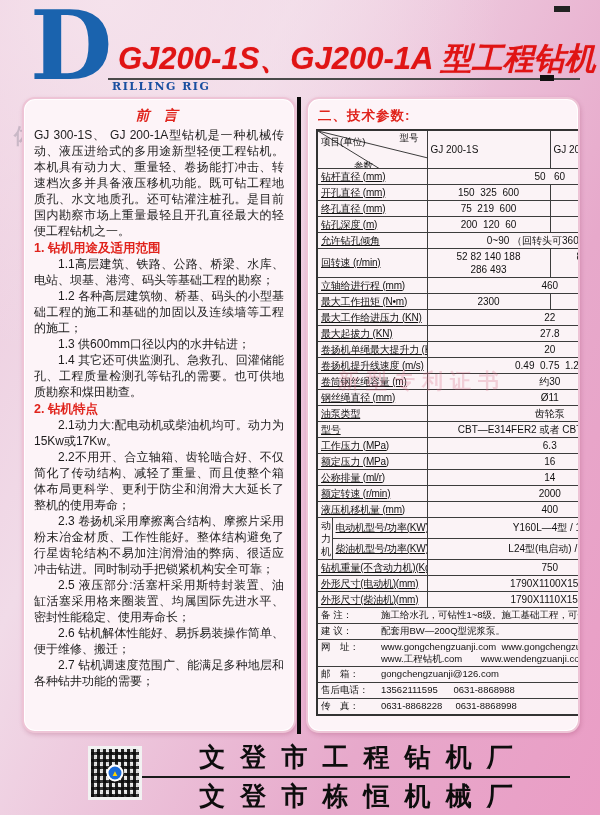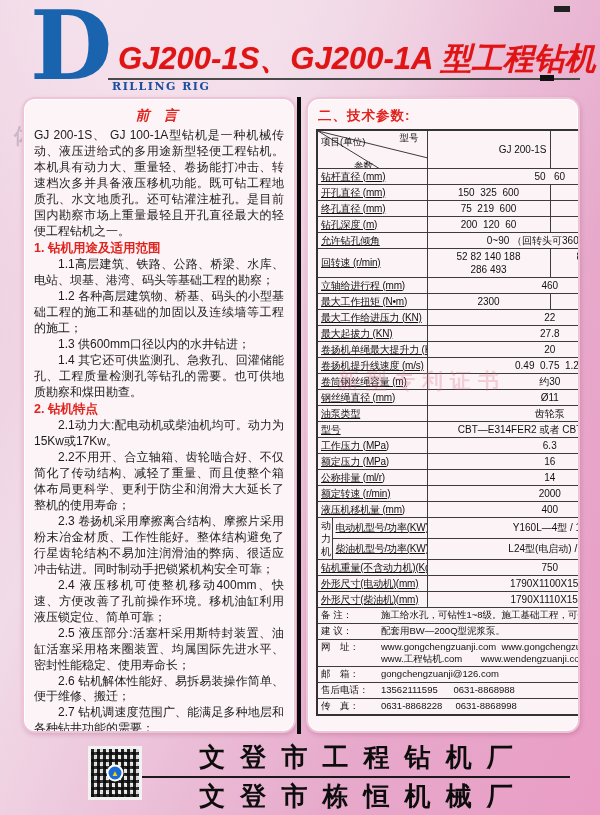--- a/index.html
+++ b/index.html
@@ -62,21 +62,21 @@
   }
   table.specs td {
     border:1px solid #3c3c3c; padding:1px 3px;
     font-size:10px; line-height:1.3; color:#111; overflow:hidden;
   }
   td.diag { position:relative; height:38px; padding:0; }
   .diag svg { position:absolute; left:0; top:0; }
   .d-top { position:absolute; top:1px;  right:8px;  font-size:9.5px; }
   .d-mid { position:absolute; top:29px; left:36px;  font-size:9.5px; }
   .d-bot { position:absolute; bottom:19px; left:3px; font-size:9.5px; }
-  td.colh { text-align:right; font-size:11px; }
+  td.colh { text-align:left; font-size:11px; }
   td.lbl  { font-size:9.5px; letter-spacing:-0.2px; white-space:nowrap;text-decoration:underline; }
   td.val  { text-align:center; white-space:pre-wrap; }
   td.grp  { width:15px; padding:1px 2px; text-align:center; font-size:9.5px; line-height:1.15; }
   td.info { padding:1px 3px; }
   .ilbl { display:inline-block; vertical-align:top; min-width:60px; font-size:9.5px; }
   .ival { display:inline-block; vertical-align:top; width:calc(100% - 62px); white-space:pre-wrap; font-size:9.5px; }
 
   
   .qr {
     position:absolute; left:88px; top:746px; width:54px; height:54px;
@@ -110,31 +110,30 @@
   <div class="main-title">GJ200-1S、GJ200-1A 型工程钻机</div>
   <div class="title-rule"></div>
   <div class="title-cap"></div>
   <div class="corner-mark"></div>
 
   <div class="watermark" id="wm-left">体系认证证书</div>
 
   <div class="panel" id="left-panel">
     <div class="fw-title">前 言</div>
     <div class="fw-text">
-      <p>GJ 200-1S、 GJ 100-1A型钻机是一种机械传动、液压进给式的多用途新型轻便工程钻机。本机具有动力大、重量轻、卷扬能打冲击、转速档次多并具备液压移机功能。既可钻工程地质孔、水文地质孔。还可钻灌注桩孔。是目前国内勘察市场上重量最轻且开孔直径最大的轻便工程钻机之一。</p>
+      <p>GJ 300-1S、 GJ 200-1A型钻机是一种机械传动、液压进给式的多用途新型轻便工程钻机。本机具有动力大、重量轻、卷扬能打冲击、转速档次多并具备液压移机功能。既可钻工程地质孔、水文地质孔。还可钻灌注桩孔。是目前国内勘察市场上重量最轻且开孔直径最大的轻便工程钻机之一。</p>
       <p class="fw-head">1. 钻机用途及适用范围</p>
       <p class="ind">1.1高层建筑、铁路、公路、桥梁、水库、电站、坝基、港湾、码头等基础工程的勘察；</p>
       <p class="ind">1.2 各种高层建筑物、桥基、码头的小型基础工程的施工和基础的加固以及连续墙等工程的施工；</p>
       <p class="ind">1.3 供600mm口径以内的水井钻进；</p>
       <p class="ind">1.4 其它还可供监测孔、急救孔、回灌储能孔、工程质量检测孔等钻孔的需要。也可供地质勘察和煤田勘查。</p>
       <p class="fw-head">2. 钻机特点</p>
       <p class="ind">2.1动力大:配电动机或柴油机均可。动力为15Kw或17Kw。</p>
       <p class="ind">2.2不用开、合立轴箱、齿轮啮合好、不仅简化了传动结构、减轻了重量、而且使整个箱体布局更科学、更利于防尘和润滑大大延长了整机的使用寿命；</p>
       <p class="ind">2.3 卷扬机采用摩擦离合结构、摩擦片采用粉末冶金材质、工作性能好。整体结构避免了行星齿轮结构不易加注润滑油的弊病、很适应冲击钻进。同时制动手把锁紧机构安全可靠；</p>
-      <p class="ind">2.4 液压移机可使整机移动400mm、快速、方便改善了孔前操作环境。移机油缸利用液压锁定位、简单可靠；</p>
       <p class="ind">2.5 液压部分:活塞杆采用斯特封装置、油缸活塞采用格来圈装置、均属国际先进水平、密封性能稳定、使用寿命长；</p>
       <p class="ind">2.6 钻机解体性能好、易拆易装操作简单、便于维修、搬迁；</p>
       <p class="ind">2.7 钻机调速度范围广、能满足多种地层和各种钻井功能的需要；</p>
 
     </div>
   </div>
 
   <div class="divider"></div>
 
   <div class="panel" id="right-panel">

